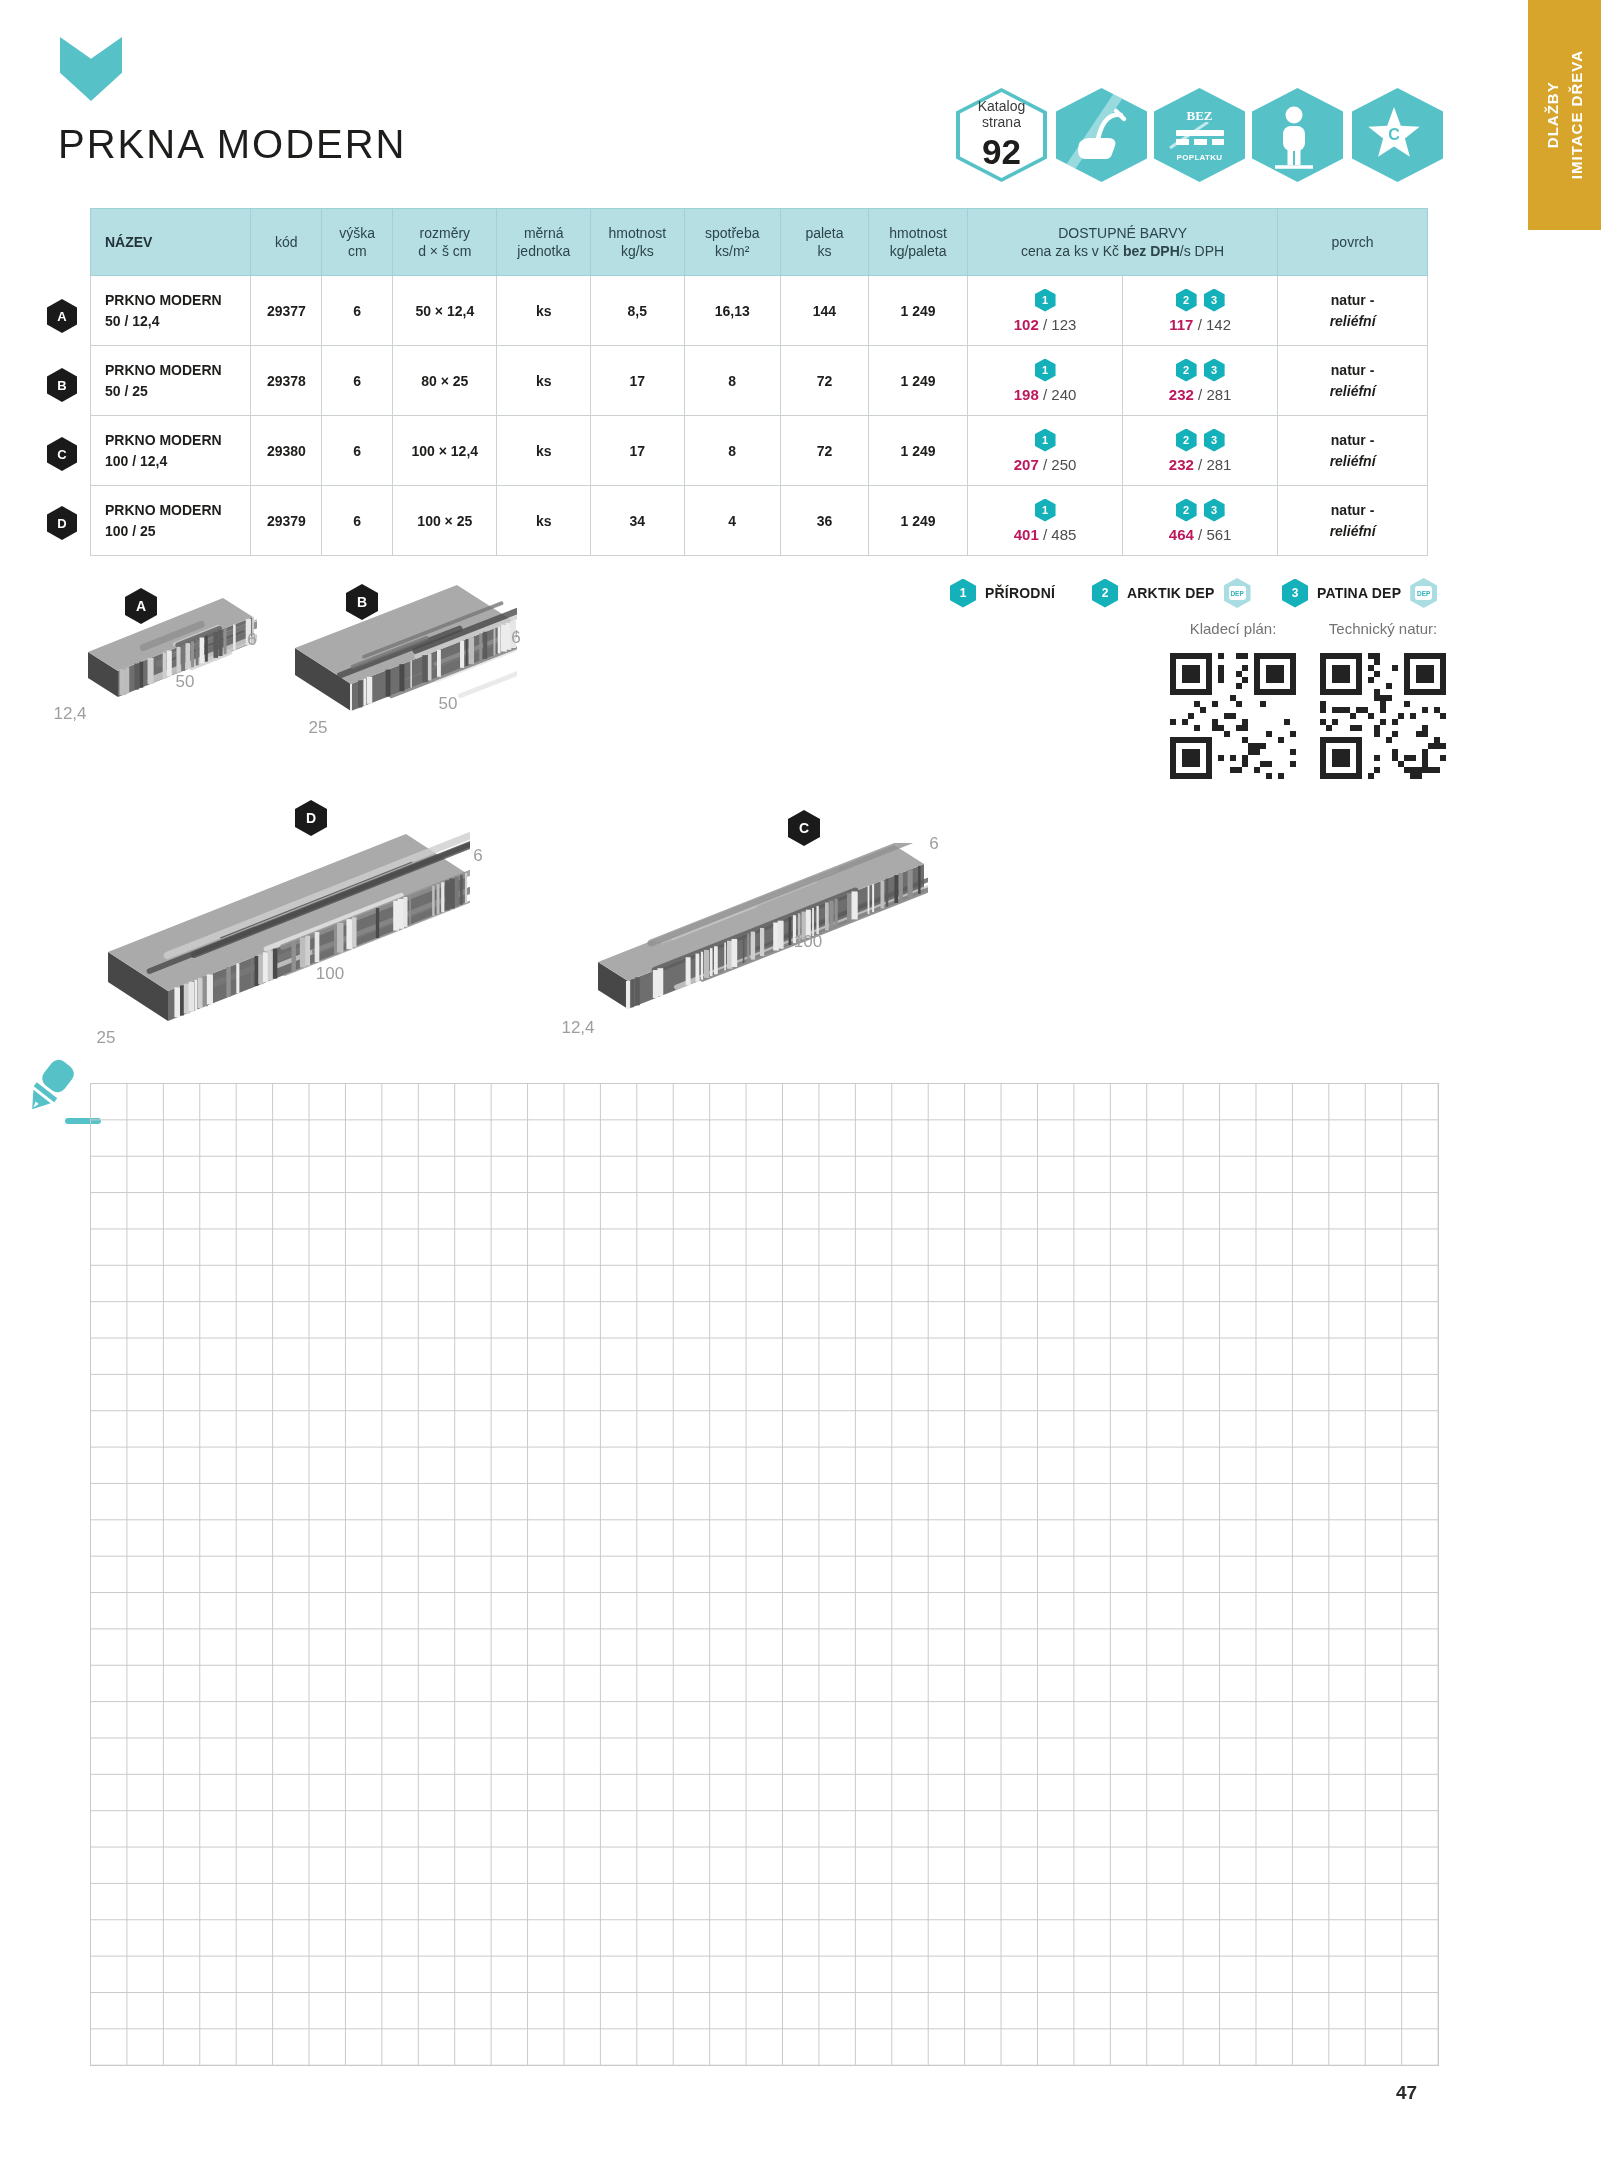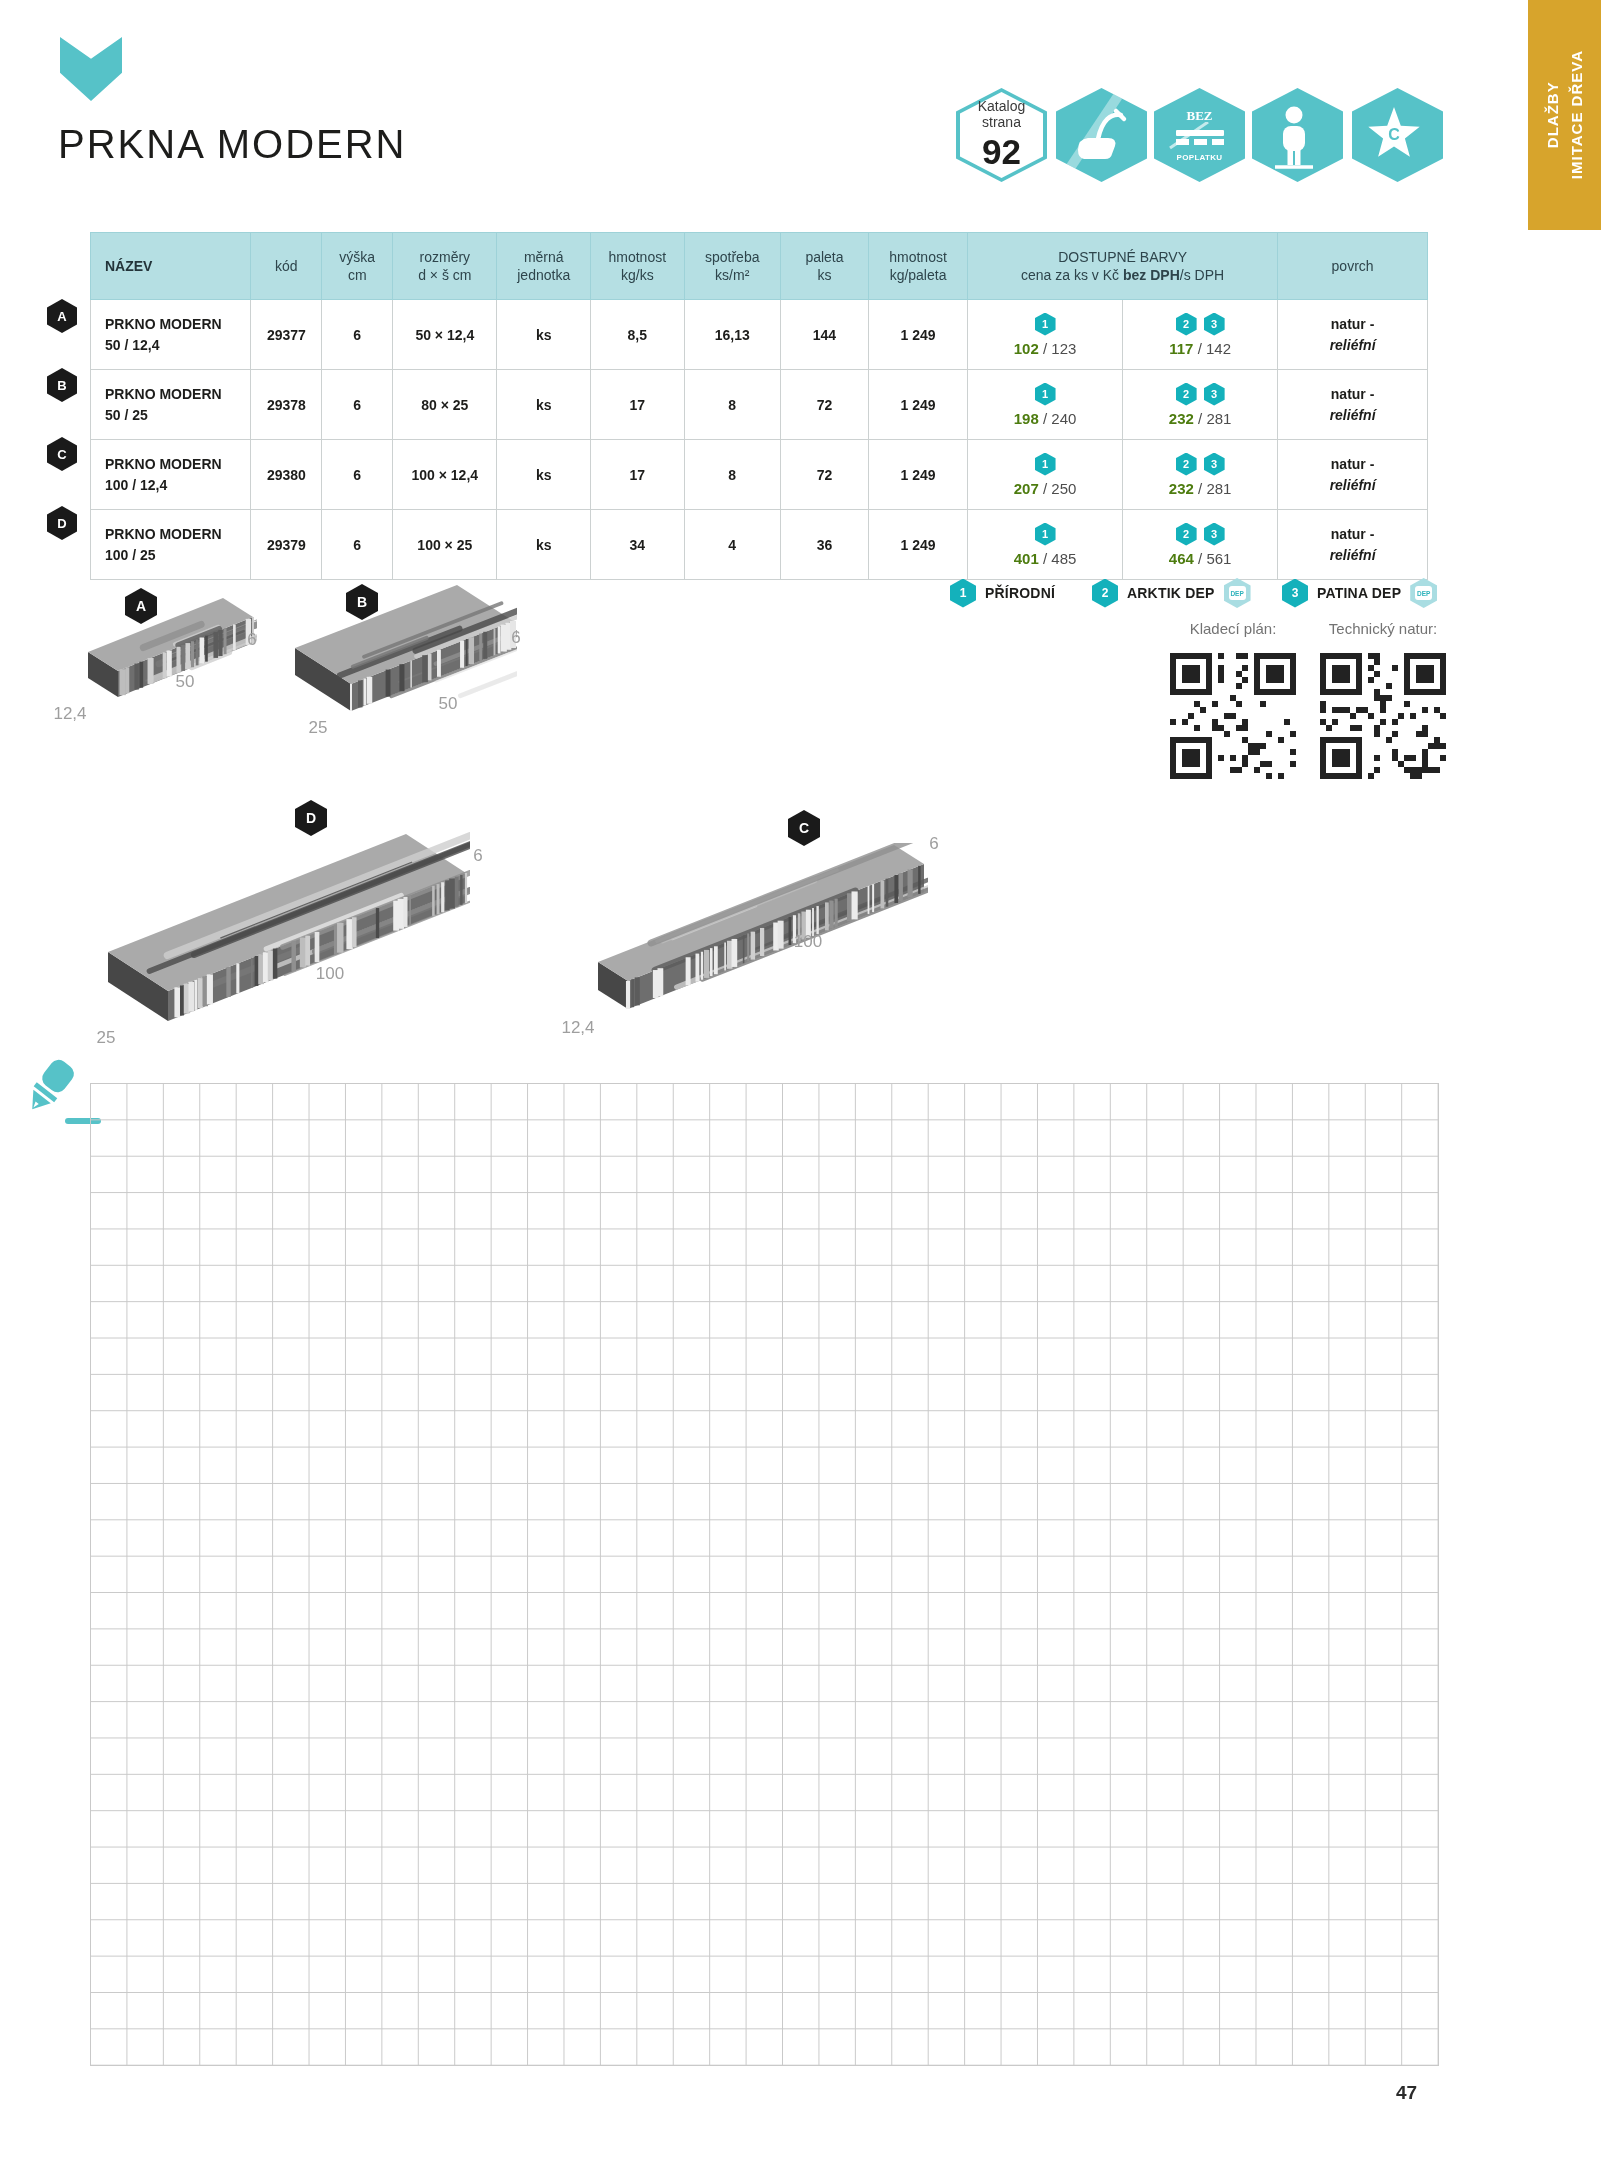--- a/index.html
+++ b/index.html
@@ -19,32 +19,32 @@
   .bighex{width:91px;height:94px;top:88px;background:#56c2c8;}
   .bighex .inner{position:absolute;inset:0;display:flex;flex-direction:column;
      align-items:center;justify-content:center;}
   #hex-katalog{background:#56c2c8;}
   #hex-katalog .white{position:absolute;left:4px;top:4px;right:4px;bottom:4px;background:#fff;}
   #hex-katalog .inner{z-index:2;color:#3a3a3a;font-size:14px;line-height:1.15;}
   #hex-katalog .num{font-size:35px;font-weight:bold;color:#1d1d1b;margin-top:2px;}
   .bez-top{color:#fff;font-weight:bold;font-size:13px;line-height:1;margin-bottom:0;font-family:Liberation Serif, serif;}
   .bez-bottom{color:#fff;font-weight:bold;font-size:8px;line-height:1;margin-top:2px;letter-spacing:.3px;}
   
-  #spec-table{position:absolute;left:90px;top:232px;width:1338px;border-collapse:collapse;table-layout:fixed;}
+  #spec-table{position:absolute;left:90px;top:208px;width:1338px;border-collapse:collapse;table-layout:fixed;}
   #spec-table th{background:#b5dfe3;color:#2e454c;font-weight:normal;font-size:14px;
      border:1px solid #9ed2d8;height:64px;white-space:pre-line;line-height:1.3;vertical-align:middle;text-align:center;}
   #spec-table th.nazev{text-align:left;padding-left:14px;font-weight:bold;color:#23343a;}
   #spec-table td{border:1px solid #ccd1d1;height:69px;text-align:center;vertical-align:middle;
      font-size:14px;font-weight:bold;color:#1d1d1b;background:#fff;padding:0;}
   #spec-table td.name{text-align:left;padding-left:14px;line-height:1.45;}
   .nbadge{display:inline-flex;width:21px;height:23px;background:#14b1bb;color:#fff;font-size:11px;
      font-weight:bold;align-items:center;justify-content:center;
      clip-path:polygon(50% 0,100% 25%,100% 75%,50% 100%,0 75%,0 25%);}
   .price-line{margin-top:4px;font-size:15px;}
-  .price-line b{color:#4d7c0f;}
+  .price-line b{color:#be185d;}
   .price-line span{font-weight:normal;color:#4d4d4d;}
   .badge-row{display:flex;gap:7px;justify-content:center;}
   td.povrch div{line-height:1.45;}
   td.povrch .l2{font-style:italic;}
   
   .rowhex{position:absolute;left:47px;width:30px;height:34px;background:#1a1a1a;color:#fff;
      display:flex;align-items:center;justify-content:center;font-size:13px;font-weight:bold;}
   
   .legend-item{position:absolute;top:578px;height:30px;display:flex;align-items:center;gap:9px;}
   .legend-item .nbadge{width:26px;height:29px;font-size:12px;}

